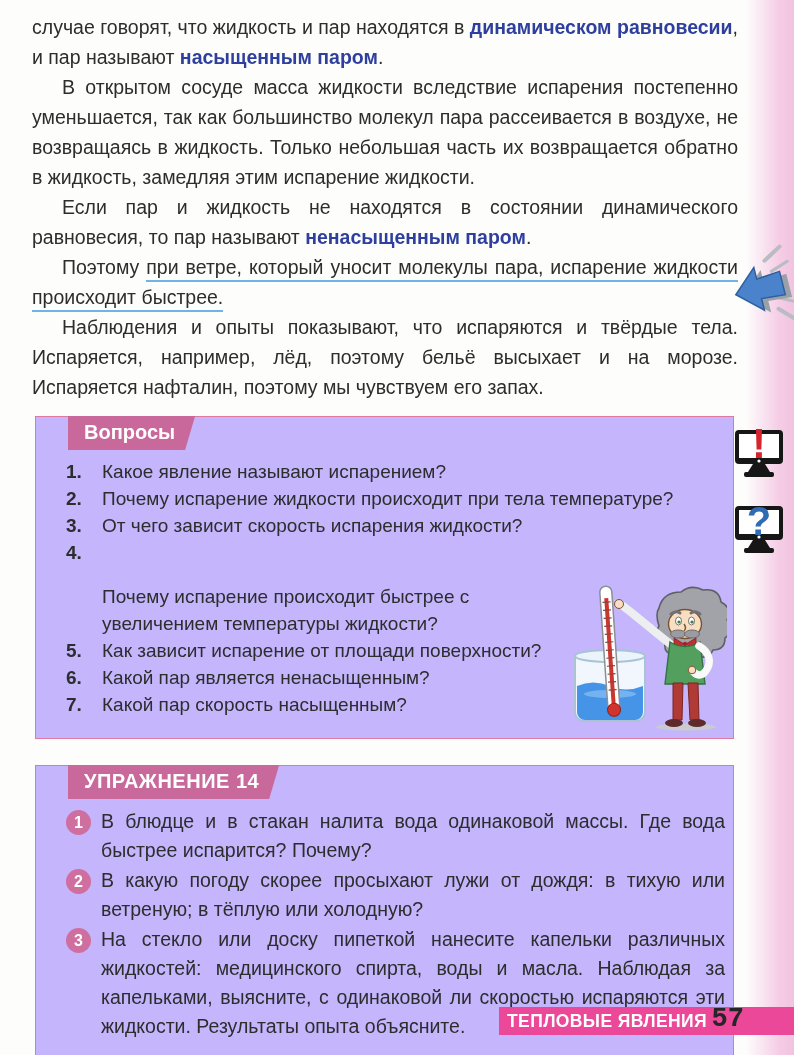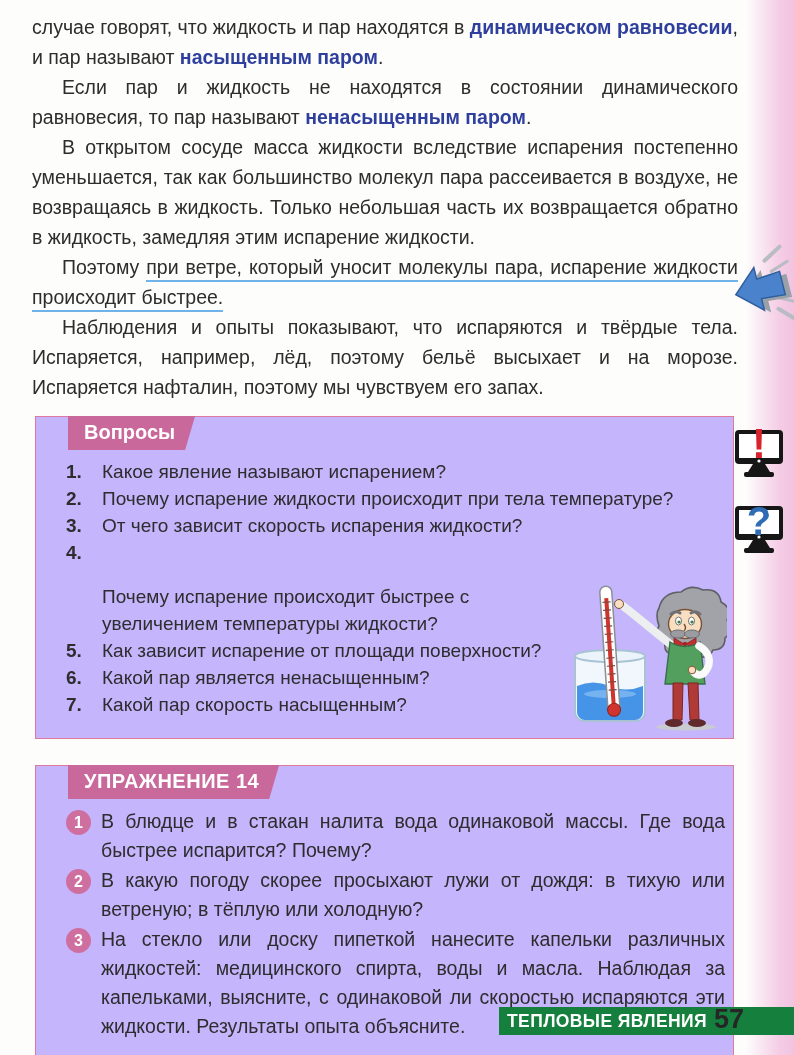--- a/index.html
+++ b/index.html
@@ -31,25 +31,25 @@
   .q-text{color:#2d2d2d;}
   .q-text.narrow{max-width:462px;margin-top:44px;}
   
   .scientist{position:absolute;right:6px;bottom:4px;width:172px;height:152px;}
   
   .ex-row{display:flex;gap:10px;margin:0 0 1px 0;}
   .ex-circle{width:25px;height:25px;border-radius:50%;background:#cf6f9f;color:#fff;font-weight:bold;
     font-size:16px;display:flex;align-items:center;justify-content:center;flex:none;margin-top:3px;}
   .ex-text{font-size:19.5px;line-height:29px;text-align:justify;width:636px;}
   
-  .footer-bar{position:absolute;left:499px;right:0;top:1007px;height:28px;background:#15803d;
+  .footer-bar{position:absolute;left:499px;right:0;top:1007px;height:28px;background:#ec4899;
     display:flex;align-items:center;z-index:3;}
   .footer-label{color:#ffffff;font-weight:bold;font-size:17.5px;letter-spacing:0.4px;margin-left:8px;}
   .footer-page{position:absolute;right:50px;top:-3px;color:#262626;font-size:27px;font-weight:bold;
-    font-family:Liberation Sans, sans-serif;}
+    font-family:Liberation Mono, monospace;}
   
   .arrow-badge{position:absolute;top:244px;right:0px;width:62px;height:96px;z-index:2;}
   .monitors{position:absolute;top:418px;right:6px;width:56px;z-index:2;display:flex;flex-direction:column;gap:12px;}
   .monitor{width:54px;height:64px;}
 </style>
 </head>
 <body>
 
 <div class="page">
 
@@ -84,22 +84,22 @@
       <polygon points="21,46 33,46 38,54 16,54" fill="#161616"></polygon>
       <rect x="12" y="54" width="30" height="5" rx="2" fill="#161616"></rect>
       <text x="27" y="41" text-anchor="middle" font-size="40" font-weight="bold" fill="#2f6cb3" font-family="'Liberation Sans',sans-serif">?</text>
     </svg>
   </div>
 
   <div class="content">
 
     <div>
         <p class="para"><span class="">случае говорят, что жидкость и пар находятся в </span><span class="term">динамическом равновесии</span><span class="">, и пар называют </span><span class="term">насыщенным паром</span><span class="">.</span></p>
+        <p class="para indent"><span class="">В открытом сосуде масса жидкости вследствие испарения постепенно уменьшается, так как большинство молекул пара рассеивается в воздухе, не возвращаясь в жидкость. Только небольшая часть их возвращается обратно в жидкость, замедляя этим испарение жидкости.</span></p>
         <p class="para indent"><span class="">Если пар и жидкость не находятся в состоянии динамического равновесия, то пар называют </span><span class="term">ненасыщенным паром</span><span class="">.</span></p>
-        <p class="para indent"><span class="">В открытом сосуде масса жидкости вследствие испарения постепенно уменьшается, так как большинство молекул пара рассеивается в воздухе, не возвращаясь в жидкость. Только небольшая часть их возвращается обратно в жидкость, замедляя этим испарение жидкости.</span></p>
         <p class="para indent"><span class="">Поэтому </span><span class="hl-underline">при ветре, который уносит молекулы пара, испарение жидкости происходит быстрее.</span></p>
         <p class="para indent"><span class="">Наблюдения и опыты показывают, что испаряются и твёрдые тела. Испаряется, например, лёд, поэтому бельё высыхает и на морозе. Испаряется нафталин, поэтому мы чувствуем его запах.</span></p>
       </div>
 
     <section class="qbox">
       <div class="tab">Вопросы</div>
       <div>
           <div class="q-row">
             <span class="q-num">1.</span>
             <span class="q-text">Какое явление называют испарением?</span>

